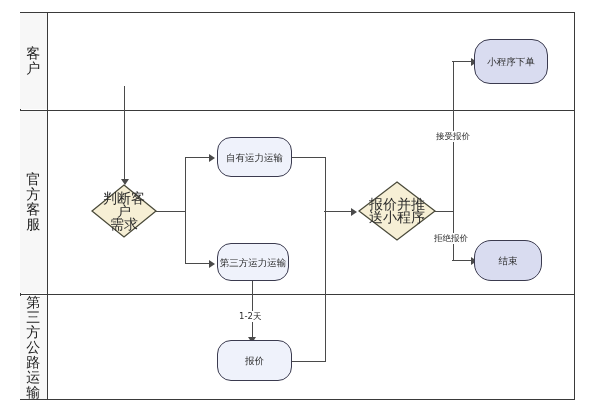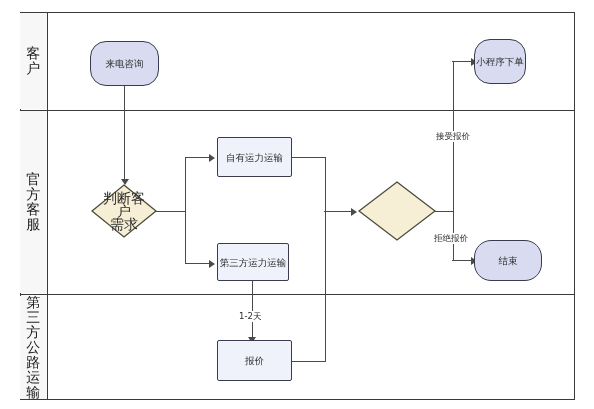--- a/index.html
+++ b/index.html
@@ -23,21 +23,21 @@
               display:flex;align-items:center;justify-content:center;
               text-align:center;color:#1a1a1a;font-size:14px;line-height:15px;
               letter-spacing:0.5px;}
 
   
   .node{position:absolute;box-sizing:border-box;
         display:flex;align-items:center;justify-content:center;
         text-align:center;color:#2b2b2b;font-size:9.5px;line-height:13px;}
 
   .n-terminal{background:#d9dcf0;border:1.3px solid #3b3b4f;border-radius:16px;}
-  .n-process{background:#eff2fb;border:1.3px solid #3b3b4f;border-radius:2px;}
+  .n-process{background:#eff2fb;border:1.3px solid #3b3b4f;border-radius:14px;}
 
   .n-decision{background:transparent;border:none;}
   .n-decision .dshape{position:absolute;left:0;top:0;width:100%;height:100%;}
   .n-decision .dlabel{position:relative;z-index:2;width:72%;
                       color:#2b2b2b;font-size:14px;line-height:13px;text-align:center;}
 
   
   .edge{position:absolute;background:#4a4a4a;}
   .eh{height:1.3px;}
   .ev{width:1.3px;}
@@ -106,25 +106,22 @@
   <div class="edge ev" style="left:452.5px;top:62px;height:150px;"></div>
   <div class="edge eh" style="left:452px;top:61px;width:22px;"></div>
   <div class="arrow arrow-right" style="left:471px;top:57.5px;"></div>
   <div class="elabel" style="left:434px;top:131px;">接受报价</div>
 
   <div class="edge ev" style="left:452.5px;top:211px;height:50px;"></div>
   <div class="edge eh" style="left:452px;top:260px;width:22px;"></div>
   <div class="arrow arrow-right" style="left:471px;top:256.5px;"></div>
   <div class="elabel" style="left:432px;top:233px;">拒绝报价</div>
 
-  <div class="node n-terminal" style="left:90px;top:41px;width:69px;height:45px;">
-    <span>来电咨询</span>
-  </div>
 
-  <div class="node n-terminal" style="left:474px;top:39px;width:52px;height:45px;">
+  <div class="node n-terminal" style="left:474px;top:39px;width:74px;height:45px;">
     <span>小程序下单</span>
   </div>
 
   <div class="node n-decision" style="left:91px;top:184px;width:66px;height:54px;">
     <svg class="dshape" viewBox="0 0 66 54" preserveAspectRatio="none">
       <polygon points="33,1 65,27 33,53 1,27" fill="#f6efd5" stroke="#4a4a3a" stroke-width="1.3"></polygon>
     </svg>
     <div class="dlabel">
       <div>判断客户</div>
       <div>需求</div>
@@ -136,20 +133,24 @@
   </div>
 
   <div class="node n-process" style="left:217px;top:243px;width:72px;height:38px;">
     <span>第三方运力运输</span>
   </div>
 
   <div class="node n-decision" style="left:358px;top:181px;width:78px;height:60px;">
     <svg class="dshape" viewBox="0 0 78 60" preserveAspectRatio="none">
       <polygon points="39,1 77,30 39,59 1,30" fill="#f6efd5" stroke="#4a4a3a" stroke-width="1.3"></polygon>
     </svg>
+    <div class="dlabel">
+      <div>报价并推</div>
+      <div>送小程序</div>
+    </div>
   </div>
 
   <div class="node n-terminal" style="left:474px;top:240px;width:68px;height:41px;border-radius:17px;">
     <span>结束</span>
   </div>
 
   <div class="node n-process" style="left:217px;top:340px;width:75px;height:41px;">
     <span>报价</span>
   </div>
 

